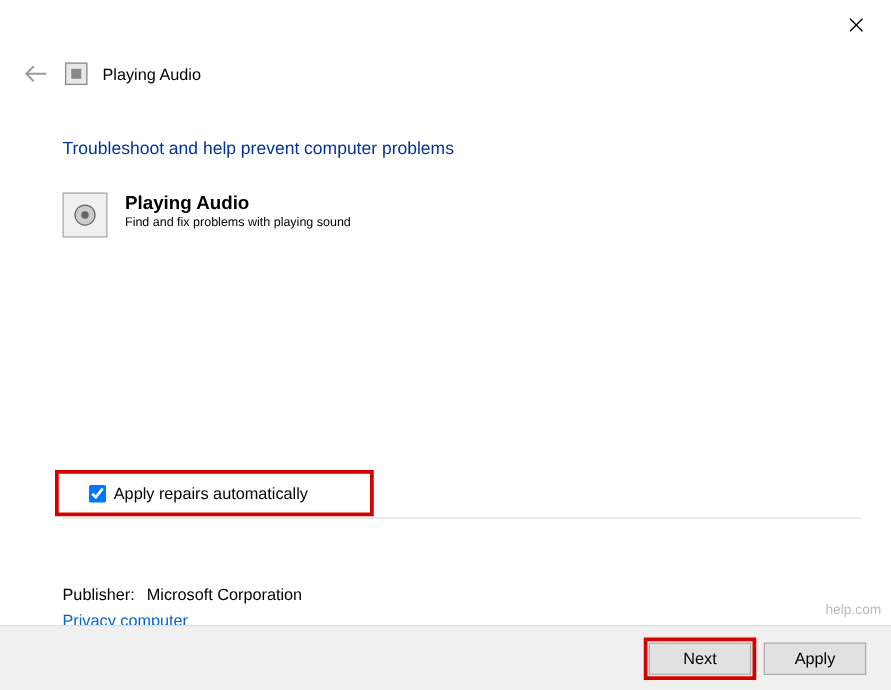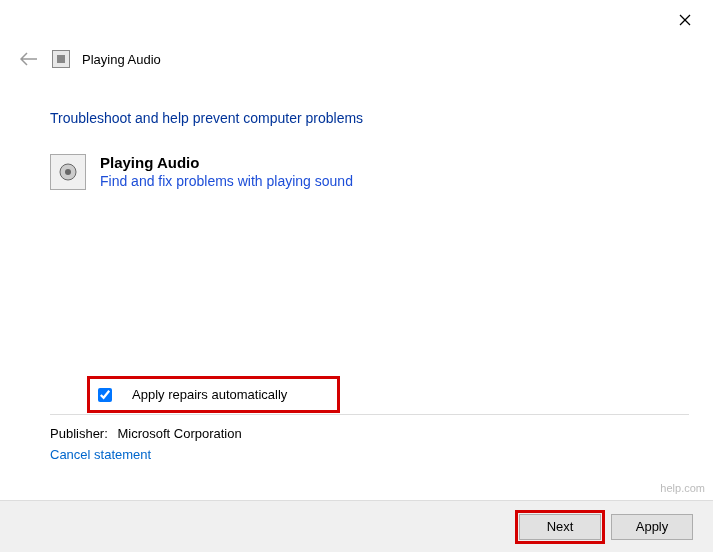--- a/index.html
+++ b/index.html
@@ -80,53 +80,52 @@
       justify-content: center;
     }
     .section-icon svg { width: 20px; height: 20px; }
     .section-text h2 {
       font-size: 15px;
       font-weight: 600;
       color: #000;
       margin-bottom: 2px;
     }
     .section-text p {
-      font-size: 14px;
-      color: #1d4ed8;
+      font-size: 10px;
+      color: #000000;
     }
     .checkbox-area {
       position: absolute;
       top: 376px;
       left: 44px;
       border: 3px solid #d40000;
-      padding: 8px 50px 8px 8px;
-      display: flex;
-      align-items: center;
-      gap: 20px;
-      margin-left: 43px;
+      padding: 8px 50px 8px 24px;
+      display: flex;
+      align-items: center;
+      gap: 6px;
     }
     .checkbox-area input[type="checkbox"] {
       width: 14px;
       height: 14px;
     }
     .checkbox-label { font-size: 13px; }
     .divider {
       position: absolute;
       top: 414px;
       left: 50px;
       right: 24px;
       height: 1px;
       background: #ddd;
     }
     .meta {
       position: absolute;
       top: 426px;
       left: 50px;
     }
-    .meta-row { font-size: 13px; margin-bottom: 6px; }
+    .meta-row { font-size: 13px; margin-bottom: 6px; margin-top: 42px; }
     .meta-row .label { margin-right: 6px; }
     .privacy-link {
       color: #0066cc;
       cursor: pointer;
       font-size: 13px;
     }
     .button-bar {
       position: absolute;
       bottom: 0;
       left: 0;
@@ -208,21 +207,21 @@
   <span class="checkbox-label">Apply repairs automatically</span>
 </div>
 
 <div class="divider"></div>
 
 <div class="meta">
   <div class="meta-row">
     <span class="label">Publisher:</span>
     <span>Microsoft Corporation</span>
   </div>
-  <div class="privacy-link">Cancel statement</div>
+  <div class="privacy-link">Privacy computer</div>
 </div>
 
 <div class="watermark">help.com</div>
 
 <div class="button-bar">
   <div class="btn btn-highlight">Next</div>
   <div class="btn">Apply</div>
 </div>
 
 </body></html>

